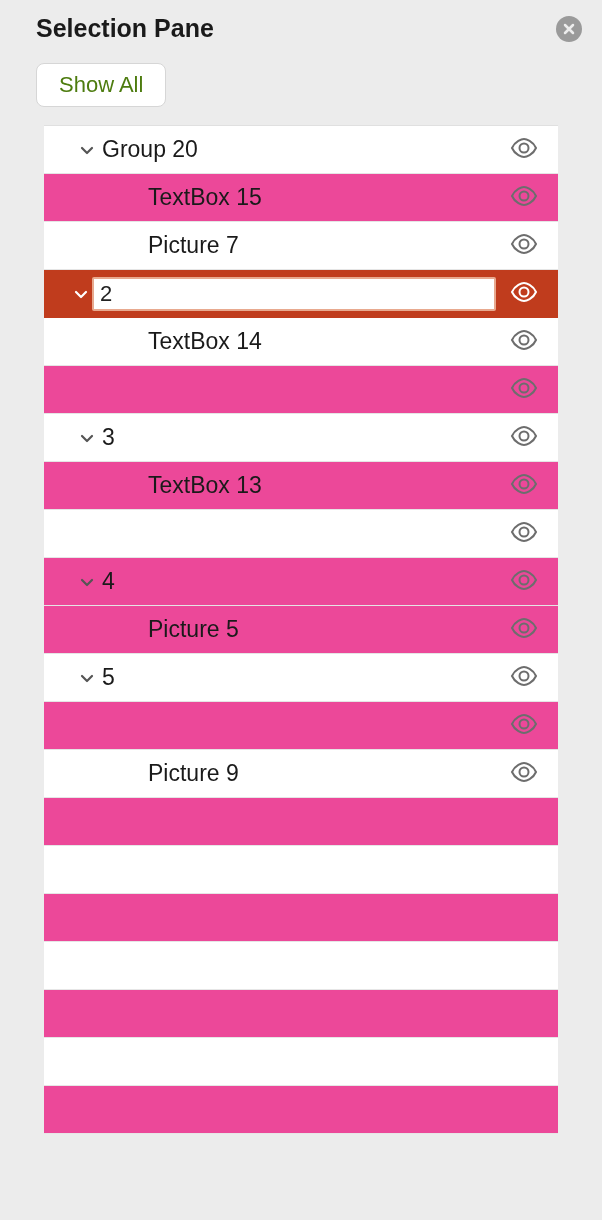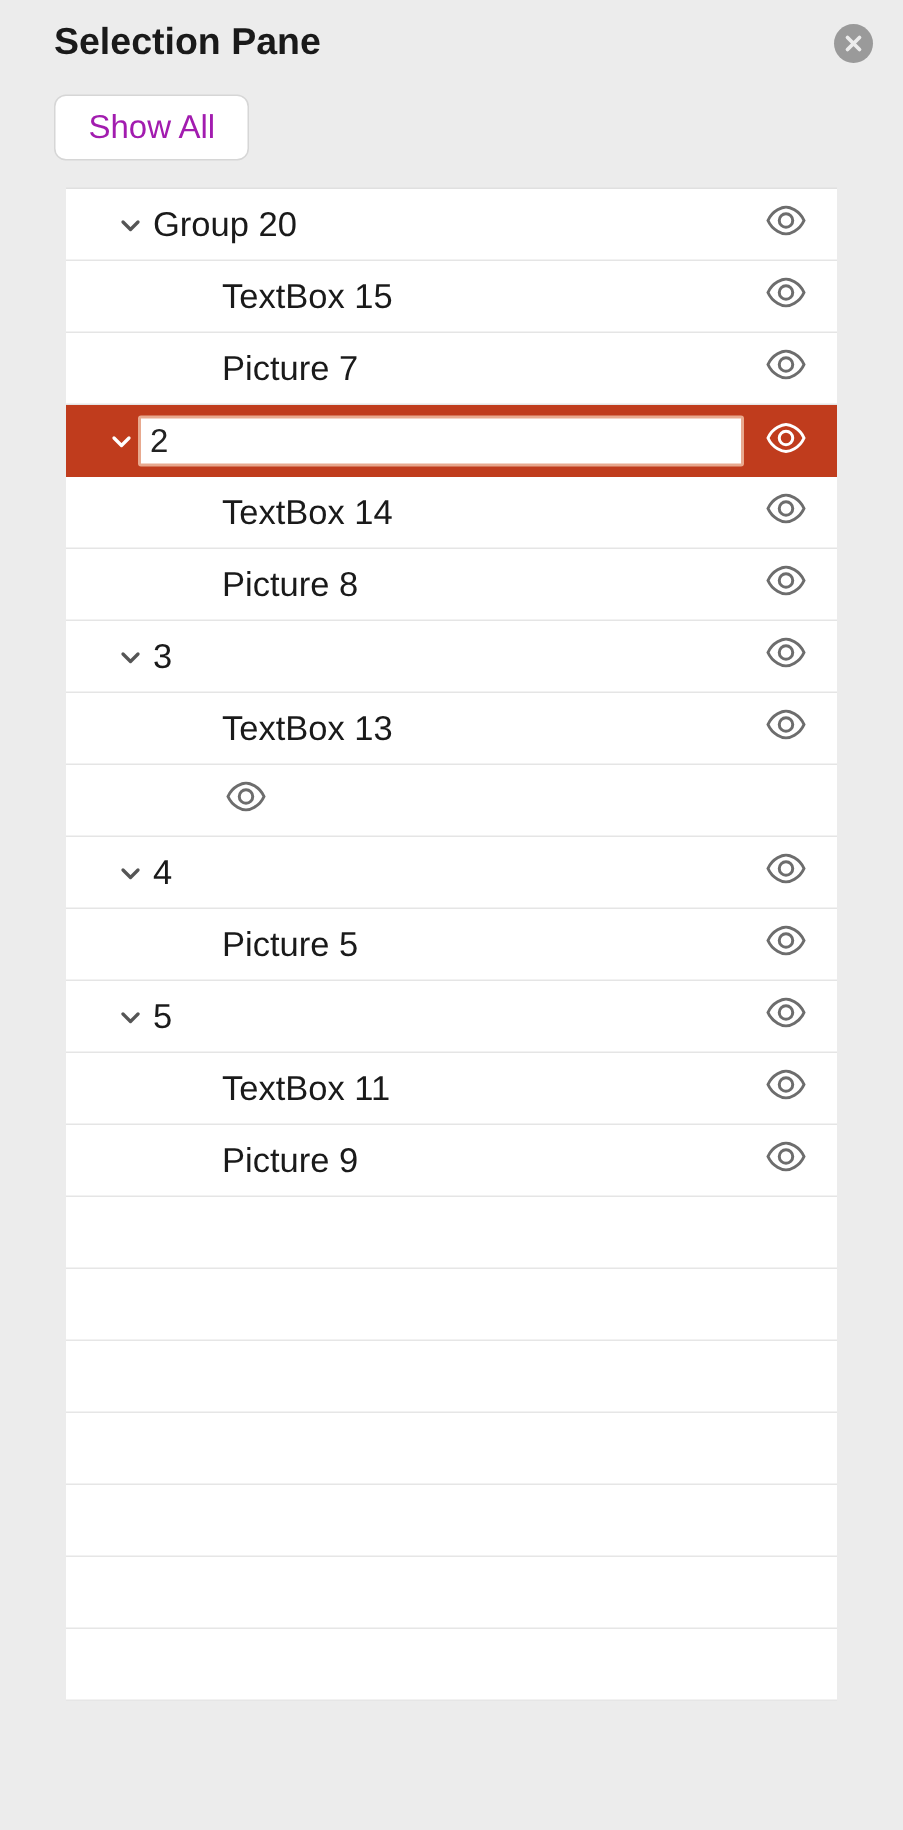--- a/index.html
+++ b/index.html
@@ -43,36 +43,37 @@
       display: flex;
       gap: 18px;
       padding: 8px 36px 18px 36px;
     }
     .btn {
       background: #ffffff;
       border: 1px solid #d6d6d6;
       border-radius: 8px;
       padding: 8px 22px;
       font-size: 22px;
-      color: #a21caf;
+      color: #4d7c0f;
       cursor: pointer;
     }
     .list-wrap {
       margin: 0 44px;
       border-top: 1px solid #e0e0e0;
     }
     .row {
       height: 48px;
       display: flex;
       align-items: center;
       border-bottom: 1px solid #e5e5e5;
       background: #ffffff;
       padding: 0 12px 0 0;
-    }
-    .row.alt { background: #ffffff; }
+      justify-content: space-between;
+    }
+    .row.alt { background: #ec4899; }
     .row.empty { border-bottom: 1px solid #e6e6e6; }
     .row.selected {
       background: #c03c1d;
       border-bottom: none;
       border-top: none;
     }
     .indent1 { width: 54px; flex: 0 0 54px; }
     .indent2 { width: 104px; flex: 0 0 104px; }
     .chevron {
       width: 22px;
@@ -194,21 +195,20 @@
         <div class="label child">TextBox 14</div>
         <span class="vis">
           <span><svg width="28" height="20" viewBox="0 0 28 20">
               <path d="M2 10 C5 3 12 1 14 1 C16 1 23 3 26 10 C23 17 16 19 14 19 C12 19 5 17 2 10 Z" fill="none" stroke="#6d6d6d" stroke-width="2"></path>
               <circle cx="14" cy="10" r="4.5" fill="none" stroke="#6d6d6d" stroke-width="2"></circle>
             </svg></span>
         </span>
       </div>
       <div class="row alt">
         <div class="indent2"></div>
-        <div class="label child">Picture 8</div>
         <span class="vis">
           <span><svg width="28" height="20" viewBox="0 0 28 20">
               <path d="M2 10 C5 3 12 1 14 1 C16 1 23 3 26 10 C23 17 16 19 14 19 C12 19 5 17 2 10 Z" fill="none" stroke="#6d6d6d" stroke-width="2"></path>
               <circle cx="14" cy="10" r="4.5" fill="none" stroke="#6d6d6d" stroke-width="2"></circle>
             </svg></span>
         </span>
       </div>
       <div class="row">
         <div class="indent1" style="display: flex; align-items: center; justify-content: flex-end;">
           <span class="chevron">
@@ -281,21 +281,20 @@
         <div class="label">5</div>
         <span class="vis">
           <span><svg width="28" height="20" viewBox="0 0 28 20">
               <path d="M2 10 C5 3 12 1 14 1 C16 1 23 3 26 10 C23 17 16 19 14 19 C12 19 5 17 2 10 Z" fill="none" stroke="#6d6d6d" stroke-width="2"></path>
               <circle cx="14" cy="10" r="4.5" fill="none" stroke="#6d6d6d" stroke-width="2"></circle>
             </svg></span>
         </span>
       </div>
       <div class="row alt">
         <div class="indent2"></div>
-        <div class="label child">TextBox 11</div>
         <span class="vis">
           <span><svg width="28" height="20" viewBox="0 0 28 20">
               <path d="M2 10 C5 3 12 1 14 1 C16 1 23 3 26 10 C23 17 16 19 14 19 C12 19 5 17 2 10 Z" fill="none" stroke="#6d6d6d" stroke-width="2"></path>
               <circle cx="14" cy="10" r="4.5" fill="none" stroke="#6d6d6d" stroke-width="2"></circle>
             </svg></span>
         </span>
       </div>
       <div class="row">
         <div class="indent2"></div>
         <div class="label child">Picture 9</div>

